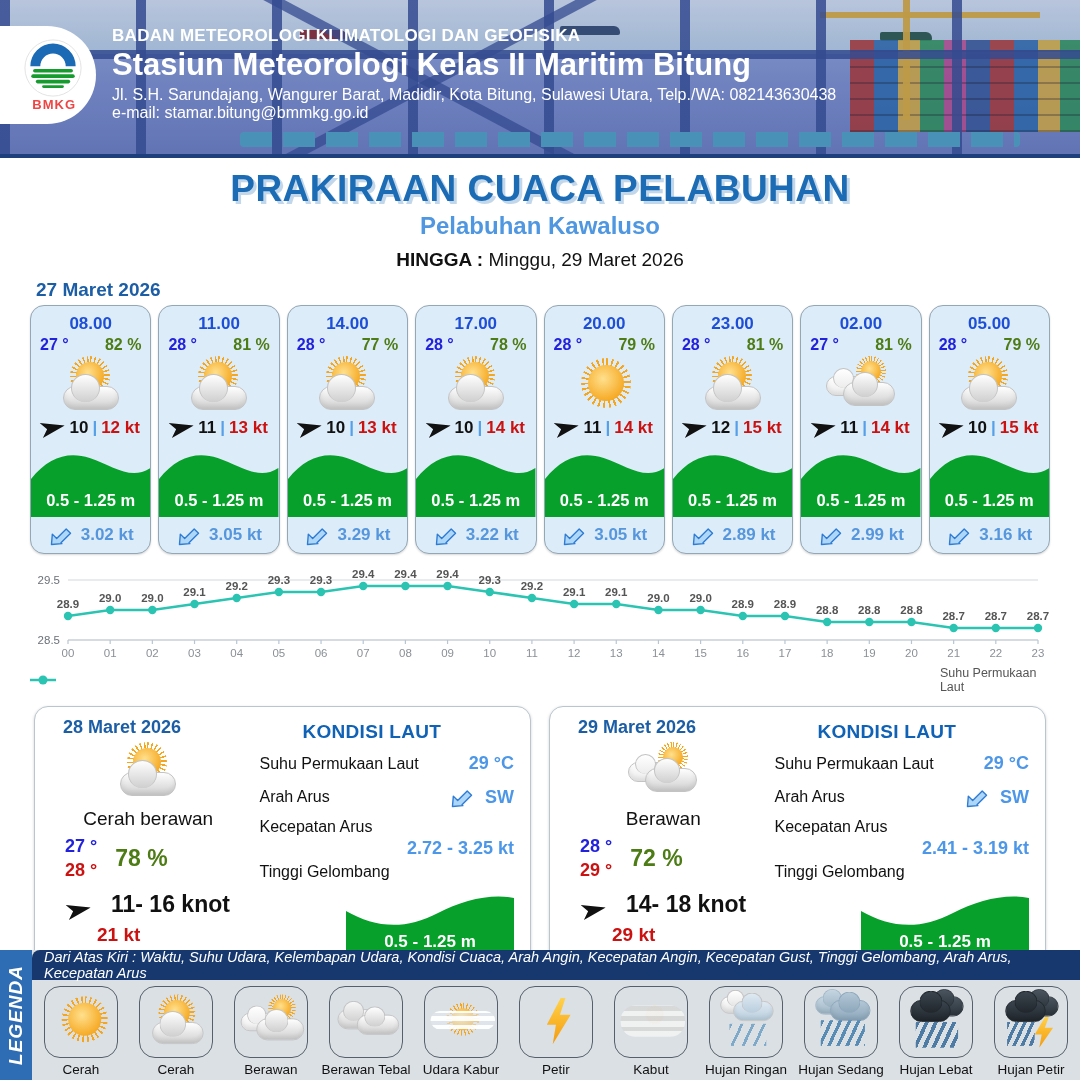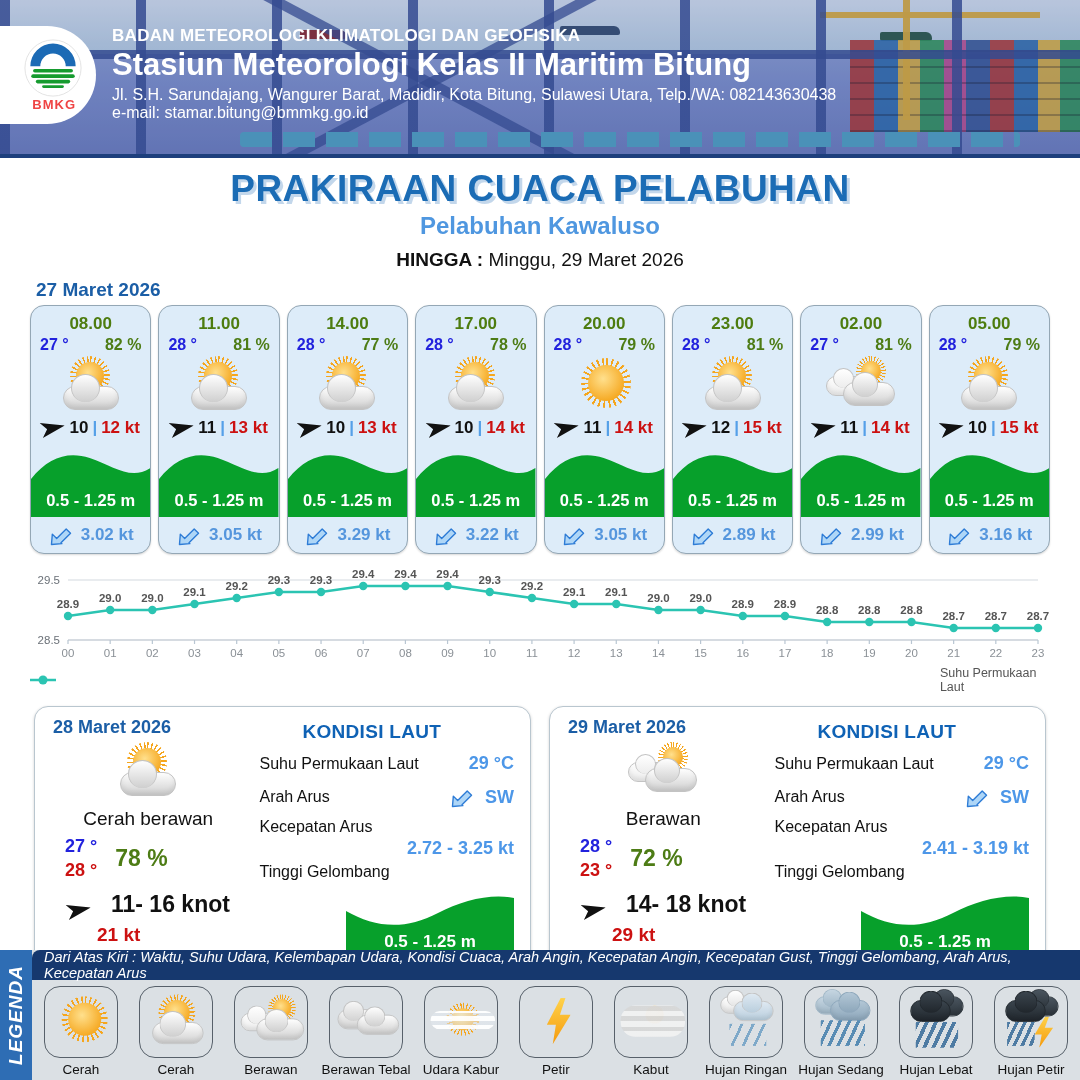--- a/index.html
+++ b/index.html
@@ -37,21 +37,21 @@
   .main-title { font-size:37px; font-weight:bold; letter-spacing:.5px; color:#1b6cb5; text-shadow:3px 3px 0 rgba(189,211,233,.9); }
   .sub-title { font-size:24px; font-weight:bold; color:#4f97e0; margin-top:2px; }
   .validity { display:flex; justify-content:center; gap:110px; margin-top:9px; font-size:19px; color:#111; }
   .validity b { font-weight:bold; }
   .date-label { margin:8px 0 4px 36px; font-size:19px; font-weight:bold; color:#1b5ea6; }
 
   
   .cards-row { display:flex; gap:7px; margin:0 30px; }
   .fcard { flex:1; background:#ddecf9; border:1px solid #94a7b5; border-radius:14px; overflow:hidden;
       display:flex; flex-direction:column; box-shadow:0 1px 2px rgba(0,0,0,.15); }
-  .f-time { text-align:center; font-size:17px; font-weight:bold; color:#4d7c0f; padding-top:8px; }
+  .f-time { text-align:center; font-size:17px; font-weight:bold; color:#1d4ed8; padding-top:8px; }
   .f-th { display:flex; justify-content:space-between; padding:2px 9px 0; font-size:16px; font-weight:bold; }
   .f-temp { color:#2222dd; }
   .f-hum { color:#4d7c15; }
   .f-wind { display:flex; align-items:center; justify-content:center; gap:4px; font-size:17px; font-weight:bold; padding:2px 0 0; }
   .f-wind .w-spd { color:#111; }
   .f-wind .w-sep { color:#55a0e8; }
   .f-wind .w-gst { color:#cc1111; }
   .warrow { width:24px; height:16px; transform:rotate(-12deg); }
   .f-wave { position:relative; height:76px; margin-top:3px; }
   .f-wave svg { position:absolute; inset:0; width:100%; height:100%; }
@@ -127,21 +127,21 @@
 
   
   .chart-wrap { margin:6px 30px 0; }
   .chart-wrap svg { display:block; width:100%; }
   .chart-legend { display:flex; align-items:center; justify-content:center; gap:7px; margin-top:2px; font-size:12.5px; color:#555; }
 
   
   .day-row { display:flex; gap:18px; margin:12px 34px 0; }
   .dcard { flex:1; background:#fff; border:1.5px solid #b9c6cf; border-radius:14px; box-shadow:0 1px 3px rgba(0,0,0,.18); padding:10px 16px 12px; display:flex; }
   .d-left { width:42%; display:flex; flex-direction:column; }
-  .d-date { font-size:18px; font-weight:bold; color:#1b5ea6; margin-left:2px; }
+  .d-date { font-size:18px; font-weight:bold; color:#1b5ea6; margin-left:12px; }
   .d-left .wx { margin:4px auto 2px; }
   .d-cond { text-align:center; font-size:19px; color:#111; margin-top:4px; }
   .d-temps { display:flex; align-items:center; gap:18px; margin:4px 0 0 14px; }
   .d-tcol { display:flex; flex-direction:column; font-size:18px; font-weight:bold; line-height:1.35; }
   .d-tmin { color:#2222dd; }
   .d-tmax { color:#cc1111; }
   .d-hum { font-size:23px; font-weight:bold; color:#4d7c15; }
   .d-wind { display:flex; align-items:flex-end; gap:20px; font-size:23px; font-weight:bold; color:#111; margin:8px 0 0 16px; }
   .d-gust { font-size:19px; font-weight:bold; color:#cc1111; margin:6px 0 14px 46px; }
   .d-right { width:58%; padding:4px 0 0 14px; }
@@ -662,21 +662,21 @@
         <span class="wx berawan">
             <i class="rays"></i>
             <i class="sun"></i>
             <i class="c2"></i>
             <i class="c1"></i>
           </span>
         <div class="d-cond">Berawan</div>
         <div class="d-temps">
           <div class="d-tcol">
             <span class="d-tmin">28 °</span>
-            <span class="d-tmax">23 °</span>
+            <span class="d-tmax">29 °</span>
           </div>
           <span class="d-hum">72 %</span>
         </div>
         <div class="d-wind">
           <svg class="warrow" viewBox="0 0 28 18">
               <path d="M0,18 L28,9 L0,0 L7,9 Z" fill="#111"></path>
             </svg>
           <span>14- 18 knot</span>
         </div>
         <div class="d-gust">29 kt</div>

